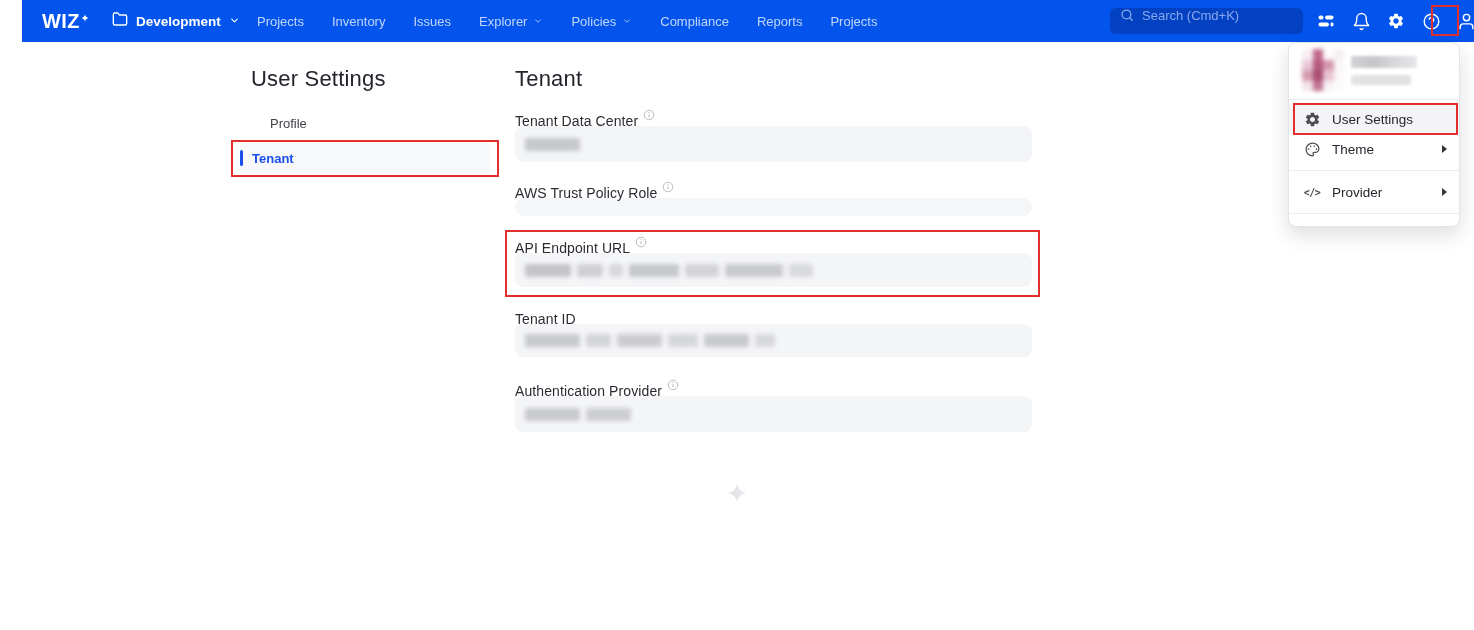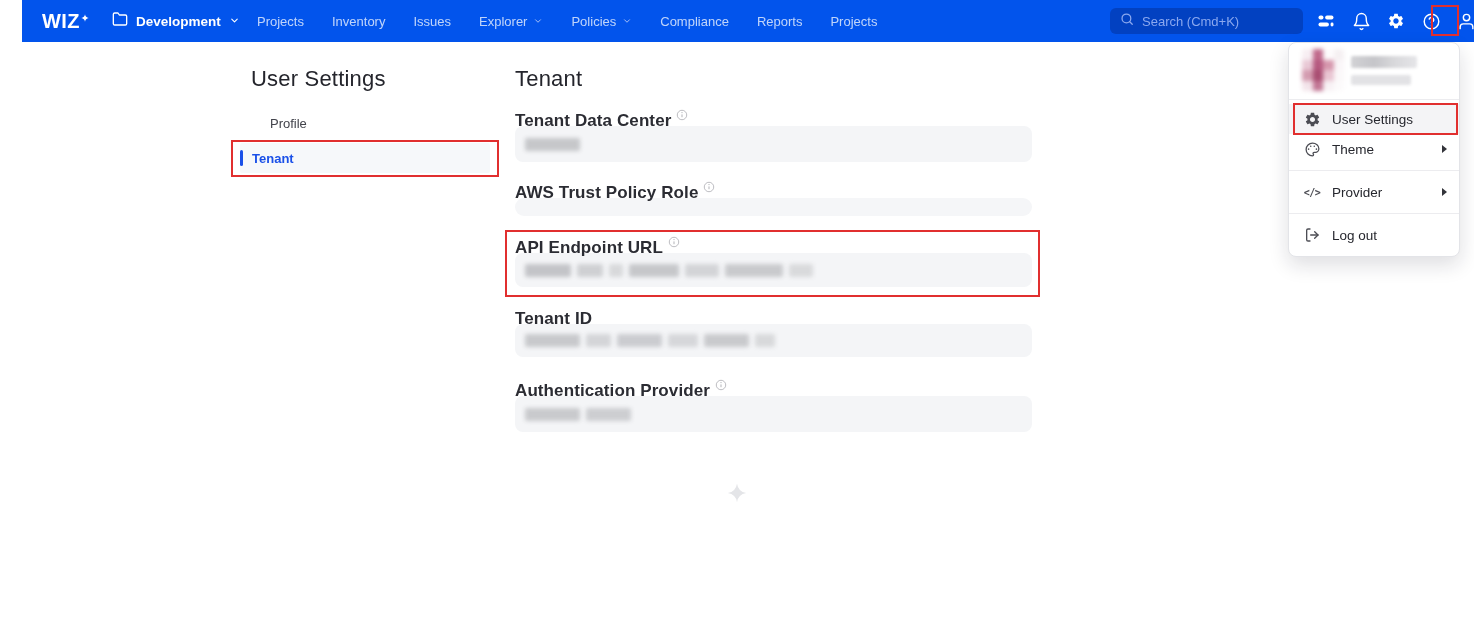--- a/index.html
+++ b/index.html
@@ -14,41 +14,41 @@
   .logo { position:absolute; left:20px; top:0; height:42px; display:flex; align-items:flex-start; color:#fff; cursor:pointer; }
   .logo-text { font-weight:800; font-size:20px; letter-spacing:0.4px; line-height:42px; }
   .logo-star { margin-top:8px; margin-left:1px; }
   .proj { position:absolute; left:90px; top:0; height:42px; display:flex; align-items:center; gap:8px; color:#fff; cursor:pointer; }
   .proj-label { font-weight:700; font-size:13.5px; }
   .navlist { position:absolute; left:235px; top:0; height:42px; display:flex; align-items:center; gap:28px; }
   .navitem { color:rgba(255,255,255,0.75); font-size:13px; display:flex; align-items:center; gap:6px; cursor:pointer; white-space:nowrap; }
   .navitem svg { opacity:0.85; }
 
   .search { position:absolute; left:1088px; top:8px; width:193px; height:26px; background:rgba(4,26,104,0.32);
-            border-radius:6px; display:flex; align-items:center; padding:0 10px; gap:8px; }
+            border-radius:6px; display:flex; align-items:flex-start; padding:0 10px; gap:8px; }
   .search input { flex:1; min-width:0; background:transparent; border:none; outline:none; color:#d9e3fb; font-size:13px; font-family:inherit; }
   .search input::placeholder { color:#8ba8ef; }
 
   .navicons { position:absolute; left:1291px; top:0; height:42px; display:flex; align-items:center; gap:9px; }
   .iconbtn { width:26px; height:26px; display:flex; align-items:center; justify-content:center; cursor:pointer; }
 
   
   .sb-title { position:absolute; left:251px; top:66px; font-size:22px; font-weight:500; color:#24252c; letter-spacing:0.2px; }
   .sb-item-profile { position:absolute; left:252px; top:116px; font-size:13px; color:#42434b; cursor:pointer;margin-left:18px; }
   .sb-item-tenant { position:absolute; left:240px; top:143px; width:250px; height:30px; background:#f6f8fa;
                     display:flex; align-items:center; border-radius:2px; cursor:pointer; }
   .tenant-bar { width:3px; height:16px; background:#1a50e8; border-radius:2px; }
   .tenant-label { margin-left:9px; color:#1a50e8; font-weight:700; font-size:13px; }
 
   
   .main-title { position:absolute; left:515px; top:66px; font-size:22px; font-weight:500; color:#24252c; letter-spacing:0.2px; }
   .field { position:absolute; left:515px; width:517px; }
   .f1 { top:107px; } .f2 { top:179px; } .f3 { top:234px; } .f4 { top:305px; } .f5 { top:377px; }
   .field-label-row { display:flex; align-items:center; gap:5px; height:16px; margin-bottom:3px; }
-  .field-label { font-size:17px; font-weight:700; color:#2b2c33; letter-spacing:0.1px;margin-top:11px; }
+  .field-label { font-size:14px; font-weight:400; color:#2b2c33; letter-spacing:0.1px;margin-top:11px; }
   .input { background:#f4f5f7; border-radius:8px; width:100%; display:flex; align-items:center; padding-left:10px; gap:6px; }
   .h36 { height:36px; } .h18 { height:18px; border-radius:9px; background:#f5f6f8; } .h34 { height:34px; } .h33 { height:33px; }
   .blob { height:13px; border-radius:2px; filter:blur(2px); flex:none; }
 
   .page-sparkle { position:absolute; left:727px; top:483px; }
 
   
   .usermenu { position:absolute; left:1288px; top:42px; width:172px; background:#fff; border:1px solid #e3e4e8;
               border-radius:8px; box-shadow:0 8px 20px rgba(20,20,40,0.14); z-index:40; padding-bottom:6px; }
   .menu-header { position:relative; height:56px; }
@@ -325,28 +325,18 @@
   <div class="menu-item">
     <span class="mi-icon">
         <span class="code-glyph">&lt;/&gt;</span>
       </span>
     <span class="mi-label">Provider</span>
     <span class="mi-arrow"></span>
   </div>
 
   <div class="menu-divider md-mid"></div>
 
-  <div class="menu-item">
-    <span class="mi-icon">
-      <svg width="16" height="16" viewBox="0 0 24 24" fill="none" stroke="#4c4d54" stroke-width="2" stroke-linecap="round" stroke-linejoin="round">
-          <path d="M9 21H6a2 2 0 0 1-2-2V5a2 2 0 0 1 2-2h3"></path>
-          <polyline points="16 17 21 12 16 7"></polyline>
-          <line x1="21" y1="12" x2="10" y2="12"></line>
-        </svg>
-    </span>
-    <span class="mi-label">Log out</span>
-  </div>
 </div>
 
 <div class="ann ann-user-icon"></div>
 <div class="ann ann-menu-user-settings"></div>
 <div class="ann ann-sidebar-tenant"></div>
 <div class="ann ann-api-field"></div>
 
 </body></html>

